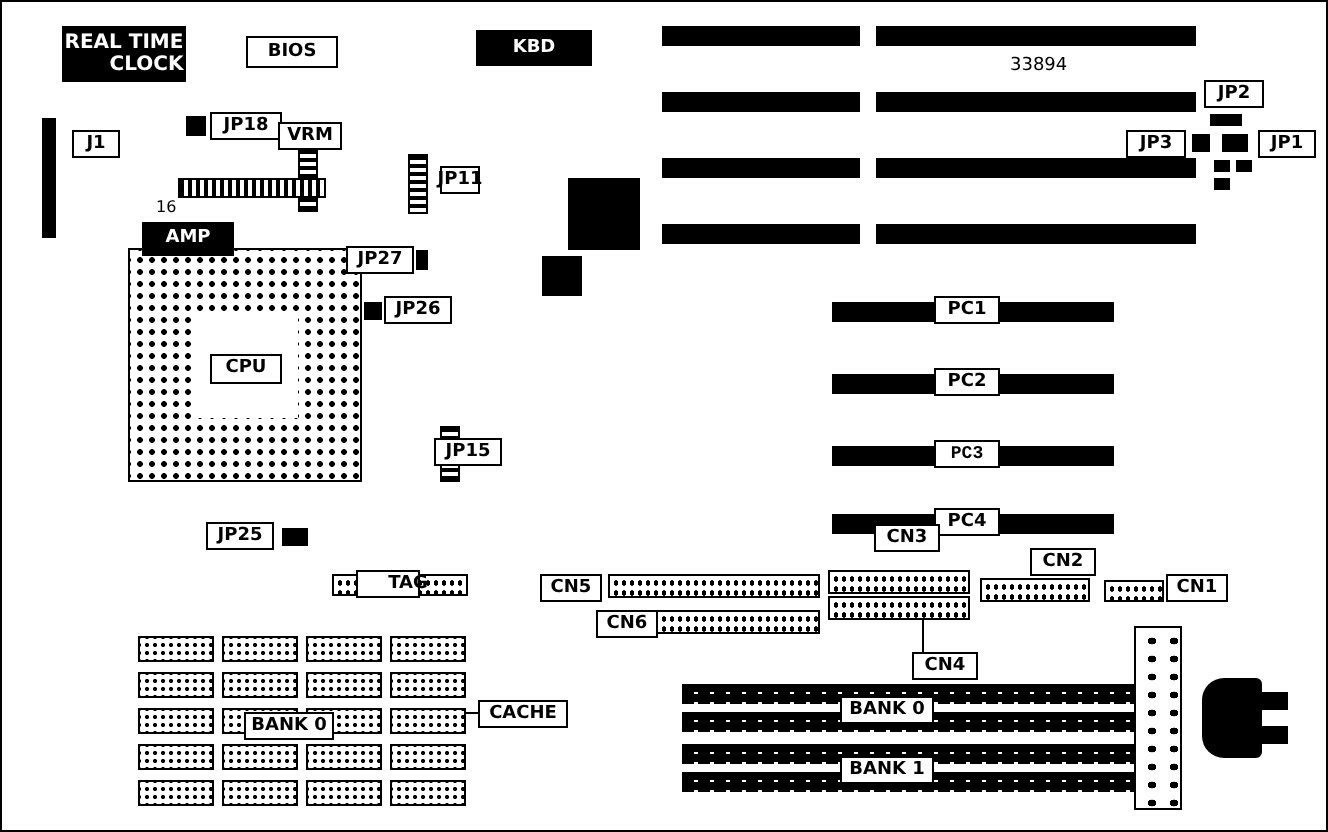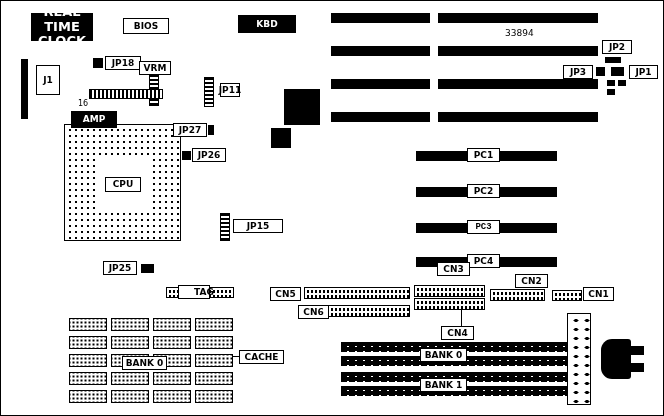--- a/index.html
+++ b/index.html
@@ -8,21 +8,21 @@
     position:relative; width:664px; height:416px;
     background:#fff; border:1px solid #000;
     font-family:"DejaVu Sans", sans-serif; overflow:hidden;
   }
   .blackbox {
     position:absolute; background:#000; color:#fff;
     font-weight:bold; font-size:9px; line-height:1.15;
     display:flex; align-items:center; justify-content:center; text-align:center;
     z-index:5;
   }
-  .rtc { white-space:pre-line; font-size:13px; }
+  .rtc { white-space:pre-line; font-size:10px;text-align:right; }
   .labelbox {
     position:absolute; background:#fff; border:1px solid #000;
     font-size:9px; font-weight:bold; line-height:1;
     display:flex; align-items:center; justify-content:center;
     z-index:6; color:#000;
   }
   .slot { position:absolute; background:#000; z-index:2; }
   .chip { position:absolute; background:#000; z-index:3; }
   .dotbar {
     position:absolute; background-color:#fff; border:1px solid #000; z-index:2;
@@ -89,21 +89,21 @@
   <div class="chip" style="left:604px;top:56px;width:16px;height:6px;"></div>
   <div class="labelbox" style="left:562px;top:64px;width:30px;height:14px;">JP3</div>
   <div class="chip" style="left:595px;top:66px;width:9px;height:9px;"></div>
   <div class="labelbox" style="left:628px;top:64px;width:29px;height:14px;">JP1</div>
   <div class="chip" style="left:610px;top:66px;width:13px;height:9px;"></div>
   <div class="chip" style="left:606px;top:79px;width:8px;height:6px;"></div>
   <div class="chip" style="left:617px;top:79px;width:8px;height:6px;"></div>
   <div class="chip" style="left:606px;top:88px;width:8px;height:6px;"></div>
 
   <div class="chip" style="left:20px;top:58px;width:7px;height:60px;"></div>
-  <div class="labelbox" style="left:35px;top:64px;width:24px;height:30px;">J1</div>
+  <div class="labelbox" style="left:35px;top:64px;width:24px;height:14px;">J1</div>
 
   <div class="chip" style="left:92px;top:57px;width:10px;height:10px;"></div>
   <div class="labelbox" style="left:104px;top:55px;width:36px;height:14px;">JP18</div>
 
   <div class="vstrip" style="left:148px;top:73px;width:10px;height:32px;"></div>
   <div class="labelbox" style="left:138px;top:60px;width:32px;height:14px;">VRM</div>
 
   <div class="hstrip" style="left:88px;top:88px;width:74px;height:10px;"></div>
   <div class="txt small" style="left:77px;top:98px;">16</div>
   <div class="blackbox" style="left:70px;top:110px;width:46px;height:17px;">AMP</div>
@@ -117,21 +117,21 @@
   <div class="pga" style="left:63px;top:123px;width:117px;height:117px;"></div>
   <div class="pga-center" style="left:95px;top:155px;width:53px;height:53px;"></div>
   <div class="labelbox" style="left:104px;top:176px;width:36px;height:15px;">CPU</div>
 
   <div class="labelbox" style="left:172px;top:122px;width:34px;height:14px;">JP27</div>
   <div class="chip" style="left:207px;top:124px;width:6px;height:10px;"></div>
   <div class="chip" style="left:181px;top:150px;width:9px;height:9px;"></div>
   <div class="labelbox" style="left:191px;top:147px;width:34px;height:14px;">JP26</div>
 
   <div class="vstrip" style="left:219px;top:212px;width:10px;height:28px;"></div>
-  <div class="labelbox" style="left:232px;top:218px;width:50px;height:14px;">JP15</div>
+  <div class="labelbox" style="left:216px;top:218px;width:34px;height:14px;">JP15</div>
 
   <div class="labelbox" style="left:102px;top:260px;width:34px;height:14px;">JP25</div>
   <div class="chip" style="left:140px;top:263px;width:13px;height:9px;"></div>
 
   <div class="dotbar" style="left:165px;top:286px;width:68px;height:11px;"></div>
   <div class="labelbox" style="left:177px;top:284px;width:32px;height:14px;padding-left:20px;">TAG</div>
 
   <div class="labelbox" style="left:269px;top:286px;width:31px;height:14px;">CN5</div>
   <div class="dotbar" style="left:303px;top:286px;width:106px;height:12px;"></div>
   <div class="labelbox" style="left:269px;top:304px;width:31px;height:14px;margin-left:28px;">CN6</div>
@@ -143,21 +143,21 @@
   <div class="labelbox" style="left:466px;top:183px;width:33px;height:14px;">PC2</div>
   <div class="slot" style="left:415px;top:222px;width:141px;height:10px;"></div>
   <div class="labelbox" style="left:466px;top:219px;width:33px;height:14px;font-family:Liberation Mono, monospace;">PC3</div>
   <div class="slot" style="left:415px;top:256px;width:141px;height:10px;"></div>
   <div class="labelbox" style="left:466px;top:253px;width:33px;height:14px;">PC4</div>
 
   <div class="labelbox" style="left:436px;top:261px;width:33px;height:14px;">CN3</div>
   <div class="dotbar" style="left:413px;top:284px;width:71px;height:12px;"></div>
   <div class="dotbar" style="left:413px;top:297px;width:71px;height:12px;"></div>
   <div class="line" style="left:460px;top:309px;width:1px;height:16px;"></div>
-  <div class="labelbox" style="left:440px;top:325px;width:33px;height:14px;">CN4</div>
+  <div class="labelbox" style="left:455px;top:325px;width:33px;height:14px;">CN4</div>
 
   <div class="labelbox" style="left:514px;top:273px;width:33px;height:14px;">CN2</div>
   <div class="dotbar" style="left:489px;top:288px;width:55px;height:12px;"></div>
 
   <div class="labelbox" style="left:582px;top:286px;width:31px;height:14px;">CN1</div>
   <div class="dotbar" style="left:551px;top:289px;width:30px;height:11px;"></div>
 
   <div class="cache-chip" style="left:68px;top:317px;"></div>
   <div class="cache-chip" style="left:110px;top:317px;"></div>
   <div class="cache-chip" style="left:152px;top:317px;"></div>

